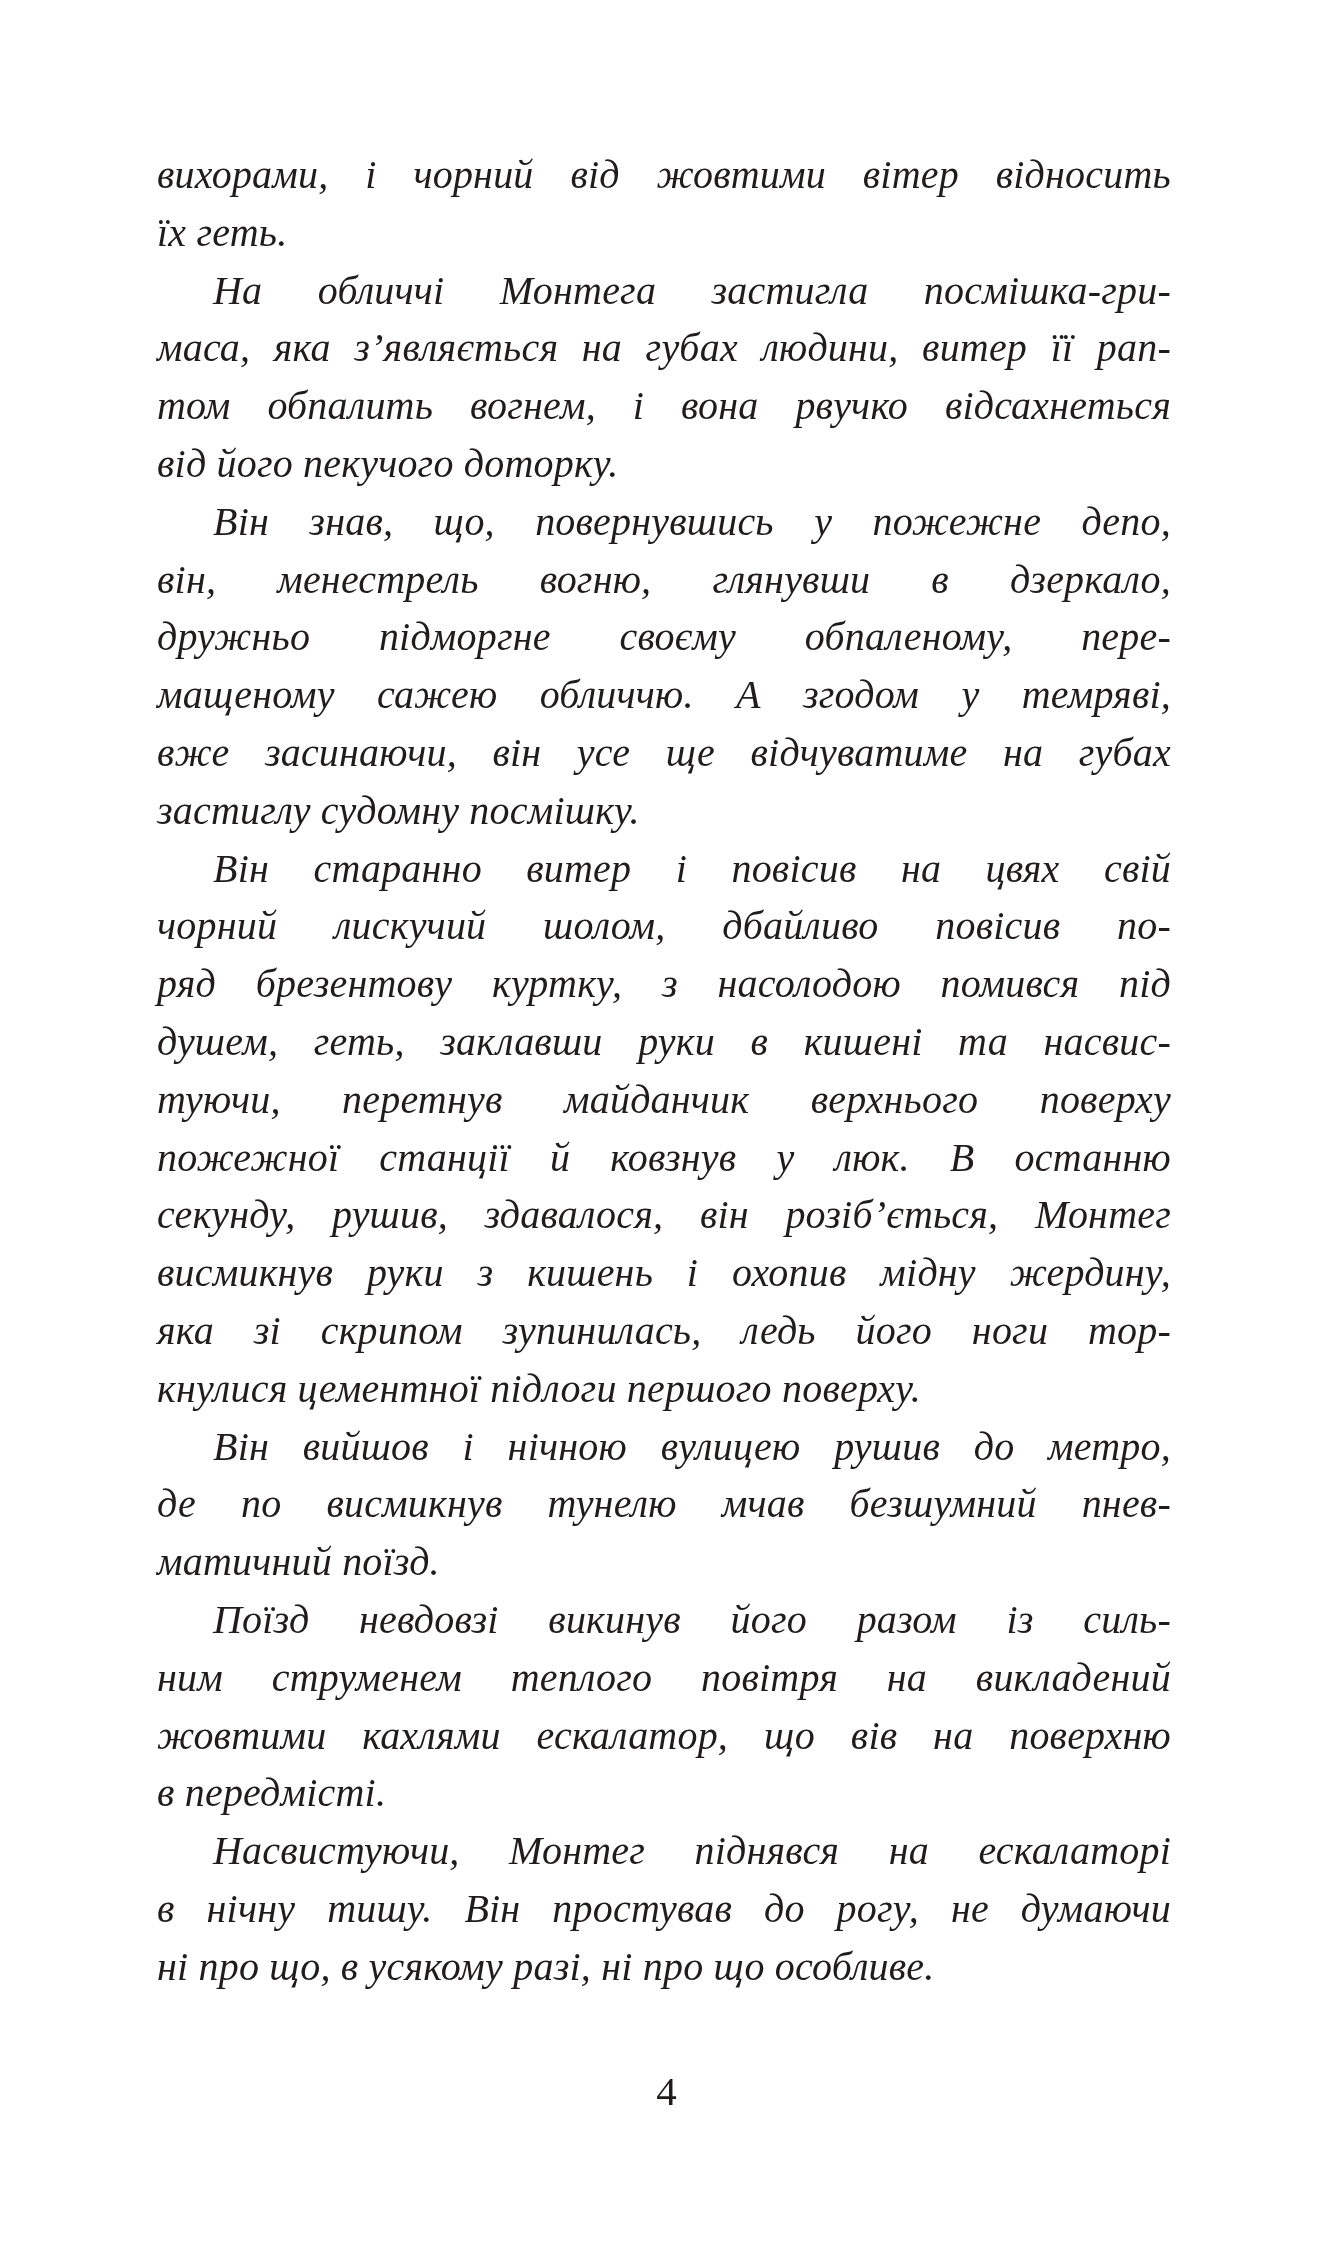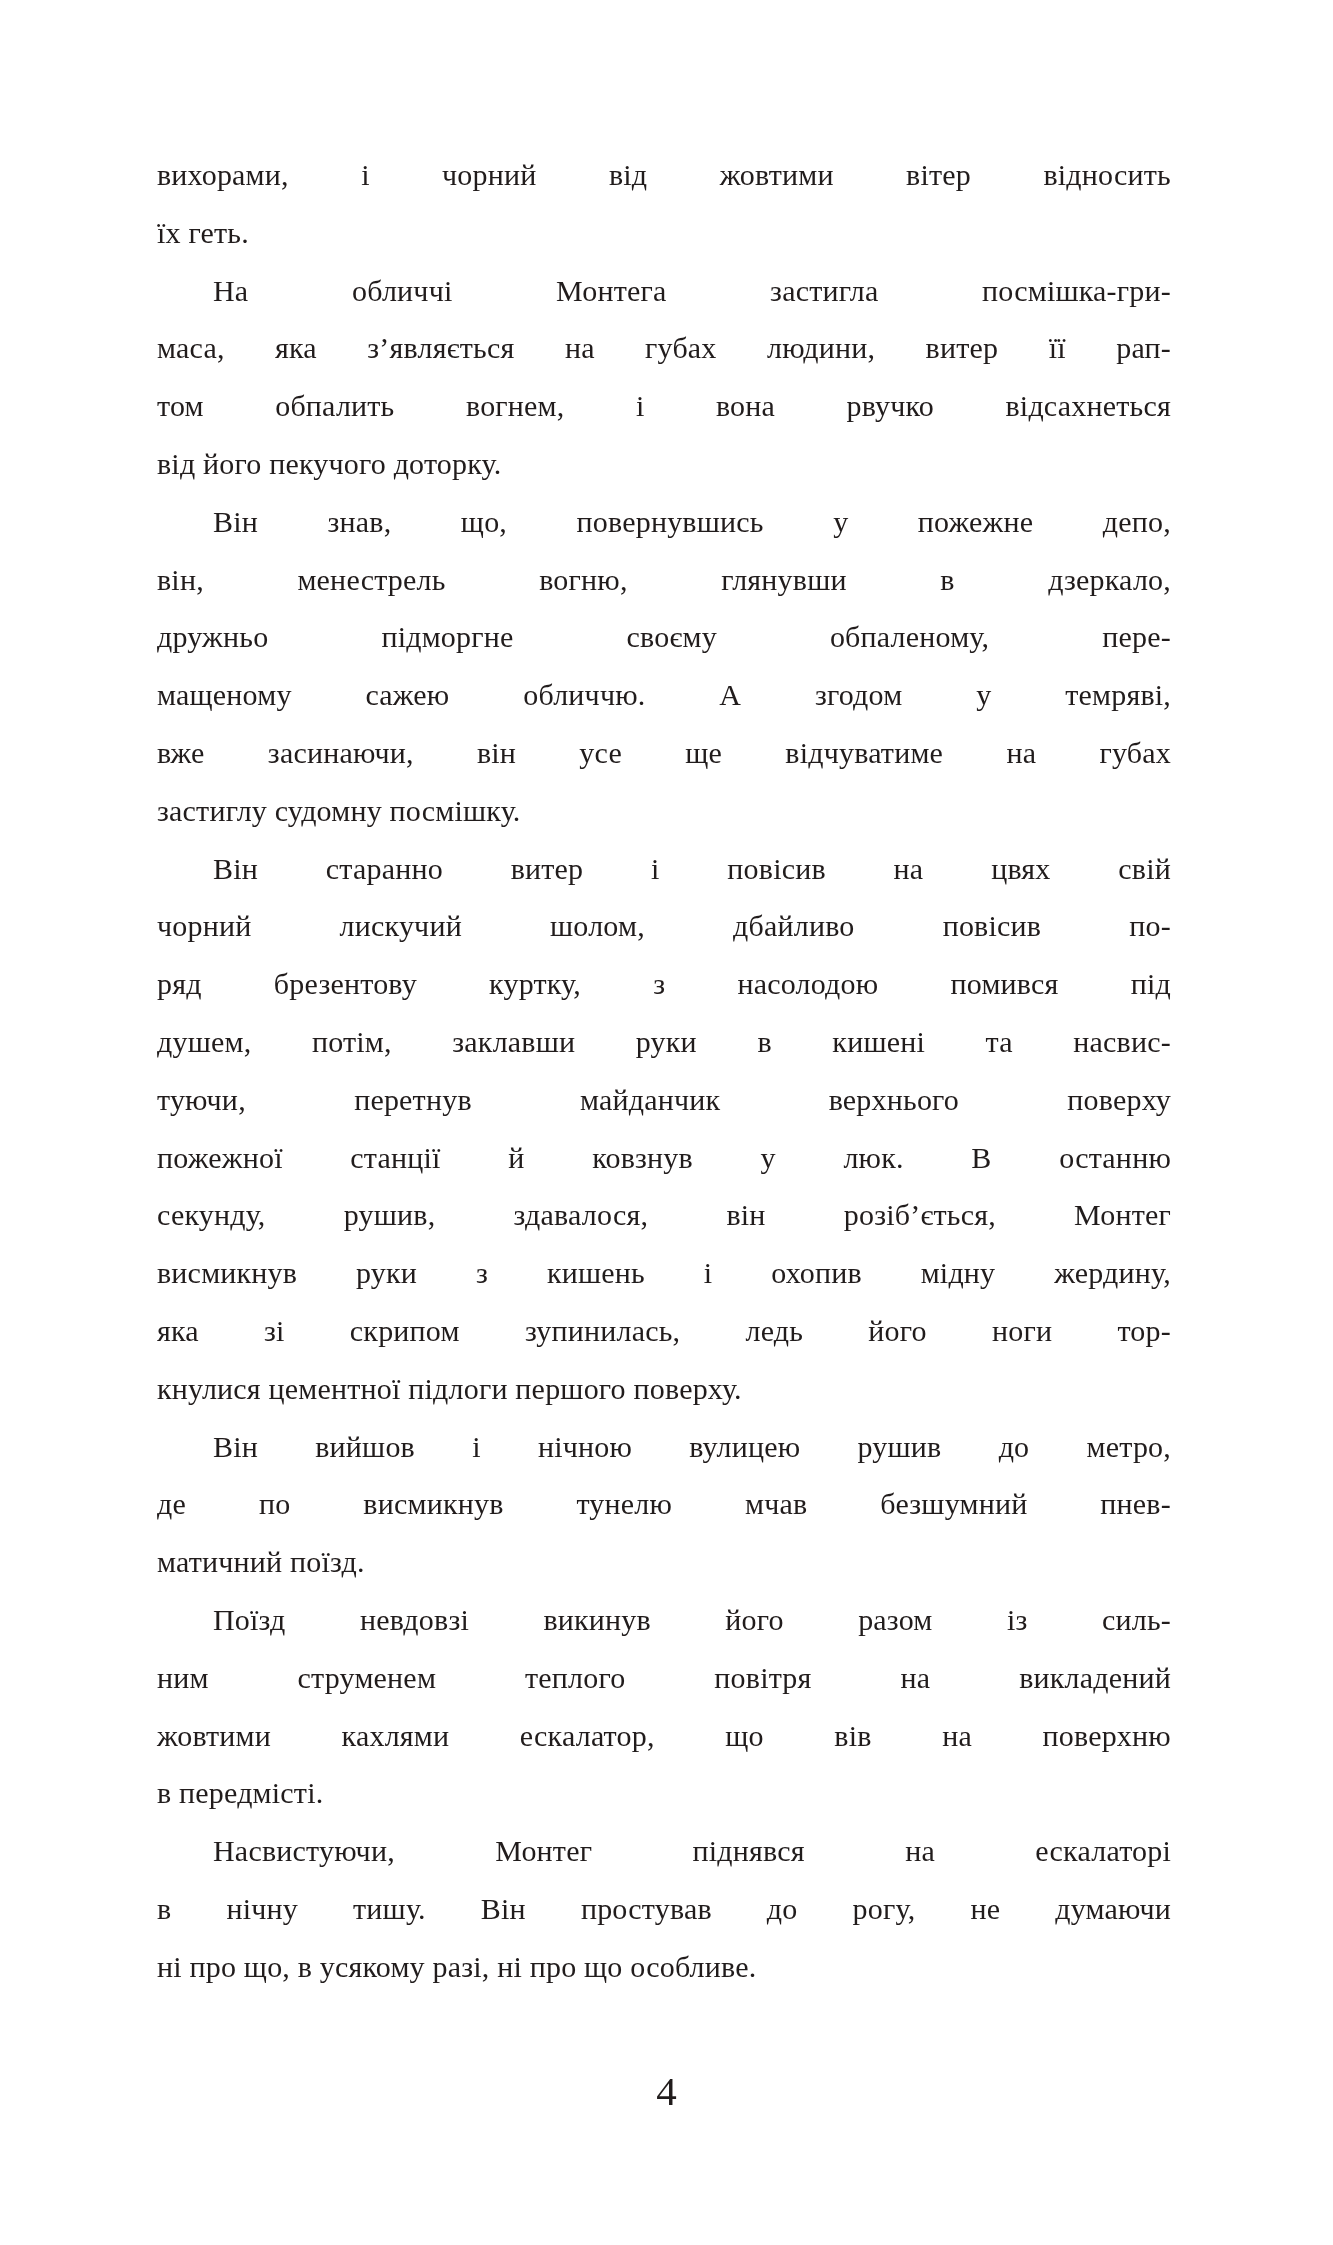--- a/index.html
+++ b/index.html
@@ -18,23 +18,24 @@
   .text-block {
     position: absolute;
     left: 157px;
     top: 146px;
     width: 1014px;
     color: #211c1c;
   }
   .line {
     height: 57.8px;
     line-height: 57.8px;
-    font-size: 30px;
+    font-size: 40px;
     white-space: nowrap;
     letter-spacing: 0.2px;
+    font-style: italic;
   }
   
   .line.just {
     display: flex;
     justify-content: space-between;
   }
   .line.just span { display: inline-block; }
   .line.indent { padding-left: 56px; }
   .page-number {
     position: absolute;
@@ -157,21 +158,21 @@
         <span>ряд</span>
         <span>брезентову</span>
         <span>куртку,</span>
         <span>з</span>
         <span>насолодою</span>
         <span>помився</span>
         <span>під</span>
       </div>
       <div class="line just">
         <span>душем,</span>
-        <span>потім,</span>
+        <span>геть,</span>
         <span>заклавши</span>
         <span>руки</span>
         <span>в</span>
         <span>кишені</span>
         <span>та</span>
         <span>насвис-</span>
       </div>
       <div class="line just">
         <span>туючи,</span>
         <span>перетнув</span>

